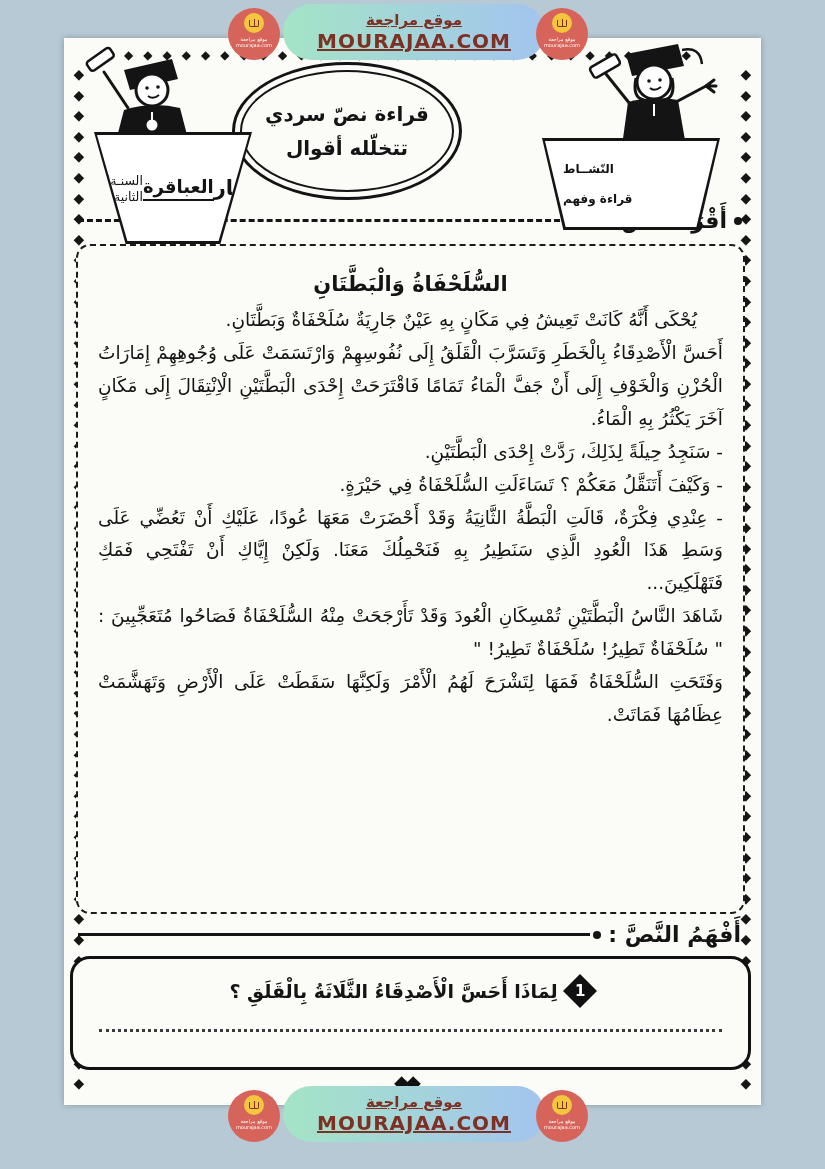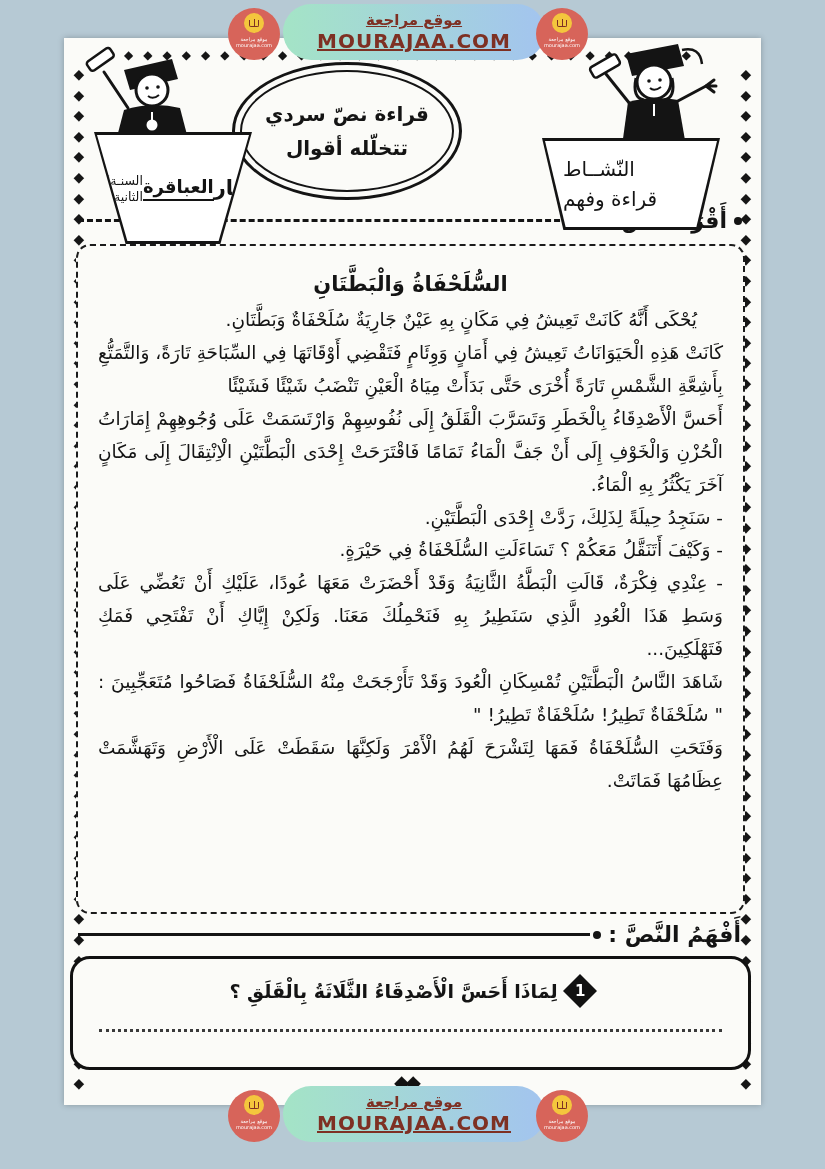--- a/index.html
+++ b/index.html
@@ -49,21 +49,21 @@
   .oval .inner{position:absolute;inset:5px;border:2px solid #141414;border-radius:50%;
         display:flex;flex-direction:column;align-items:center;justify-content:center;gap:10px;text-align:right;}
   .oval .l1,.oval .l2{font-size:20px;font-weight:bold;}
   .scrollbanner{position:absolute;left:478px;top:100px;width:178px;height:92px;z-index:3;
         clip-path:polygon(0 0,100% 0,88% 100%,12% 100%);background:#141414;}
   .scrollbanner .inner{position:absolute;inset:3px;clip-path:polygon(0 0,100% 0,88% 100%,12% 100%);
         background:#fff;display:flex;flex-direction:column;align-items:flex-end;
         justify-content:center;padding:0 18px;gap:4px;}
   .scrollbanner .curl{position:absolute;top:2px;width:16px;height:16px;border-radius:50%;background:#141414;}
   .scrollbanner .curl.l{left:6px;} .scrollbanner .curl.r{right:6px;}
-  .act1,.act2{font-size:20px;font-weight:normal;line-height:26px;}
+  .act1,.act2{font-size:12px;font-weight:bold;line-height:26px;}
   
   .sec-head{position:absolute;left:14px;right:16px;display:flex;direction:rtl;align-items:center;z-index:2;}
   .sec-head .txt{font-size:22px;font-weight:bold;white-space:nowrap;padding:0 4px;}
   .sec-head .dot{width:8px;height:8px;border-radius:50%;background:#141414;flex:none;margin:0 3px;}
   .sec-head .line{flex:1;height:0;}
   .sec-head.read{top:170px;}
   .sec-head.read .line{border-top:3.5px dashed #141414;}
   .sec-head.understand{top:884px;}
   .sec-head.understand .line{border-top:3px solid #141414;}
   
@@ -261,21 +261,20 @@
     <div class="sec-head read">
       <span class="dot"></span>
       <span class="txt">أَقْرَأُ النَّصَّ :</span>
       <span class="dot"></span>
       <span class="line"></span>
     </div>
 
     <div class="story-box" lang="ar">
       <div class="story-title">السُّلَحْفَاةُ وَالْبَطَّتَانِ</div>
       <p class="story-p indent">يُحْكَى أَنَّهُ كَانَتْ تَعِيشُ فِي مَكَانٍ بِهِ عَيْنٌ جَارِيَةٌ سُلَحْفَاةٌ وَبَطَّتَانِ.</p>
-      <p class="story-p">كَانَتْ هَذِهِ الْحَيَوَانَاتُ تَعِيشُ فِي أَمَانٍ وَوِئَامٍ فَتَقْضِي أَوْقَاتَهَا فِي السِّبَاحَةِ تَارَةً، وَالتَّمَتُّعِ بِأَشِعَّةِ الشَّمْسِ تَارَةً أُخْرَى حَتَّى بَدَأَتْ مِيَاهُ الْعَيْنِ تَنْضَبُ شَيْئًا فَشَيْئًا</p>
       <p class="story-p">أَحَسَّ الْأَصْدِقَاءُ بِالْخَطَرِ وَتَسَرَّبَ الْقَلَقُ إِلَى نُفُوسِهِمْ وَارْتَسَمَتْ عَلَى وُجُوهِهِمْ إِمَارَاتُ الْحُزْنِ وَالْخَوْفِ إِلَى أَنْ جَفَّ الْمَاءُ تَمَامًا فَاقْتَرَحَتْ إِحْدَى الْبَطَّتَيْنِ الْاِنْتِقَالَ إِلَى مَكَانٍ آخَرَ يَكْثُرُ بِهِ الْمَاءُ.</p>
       <p class="story-p">- سَنَجِدُ حِيلَةً لِذَلِكَ، رَدَّتْ إِحْدَى الْبَطَّتَيْنِ.</p>
       <p class="story-p">- وَكَيْفَ أَتَنَقَّلُ مَعَكُمْ ؟ تَسَاءَلَتِ السُّلَحْفَاةُ فِي حَيْرَةٍ.</p>
       <p class="story-p">- عِنْدِي فِكْرَةٌ، قَالَتِ الْبَطَّةُ الثَّانِيَةُ وَقَدْ أَحْضَرَتْ مَعَهَا عُودًا، عَلَيْكِ أَنْ تَعُضِّي عَلَى وَسَطِ هَذَا الْعُودِ الَّذِي سَنَطِيرُ بِهِ فَنَحْمِلُكَ مَعَنَا. وَلَكِنْ إِيَّاكِ أَنْ تَفْتَحِي فَمَكِ فَتَهْلَكِينَ...</p>
       <p class="story-p">شَاهَدَ النَّاسُ الْبَطَّتَيْنِ تُمْسِكَانِ الْعُودَ وَقَدْ تَأَرْجَحَتْ مِنْهُ السُّلَحْفَاةُ فَصَاحُوا مُتَعَجِّبِينَ : " سُلَحْفَاةٌ تَطِيرُ! سُلَحْفَاةٌ تَطِيرُ! "</p>
       <p class="story-p">وَفَتَحَتِ السُّلَحْفَاةُ فَمَهَا لِتَشْرَحَ لَهُمُ الْأَمْرَ وَلَكِنَّهَا سَقَطَتْ عَلَى الْأَرْضِ وَتَهَشَّمَتْ عِظَامُهَا فَمَاتَتْ.</p>
     </div>
 
     <div class="sec-head understand">
       <span class="txt">أَفْهَمُ النَّصَّ :</span>

